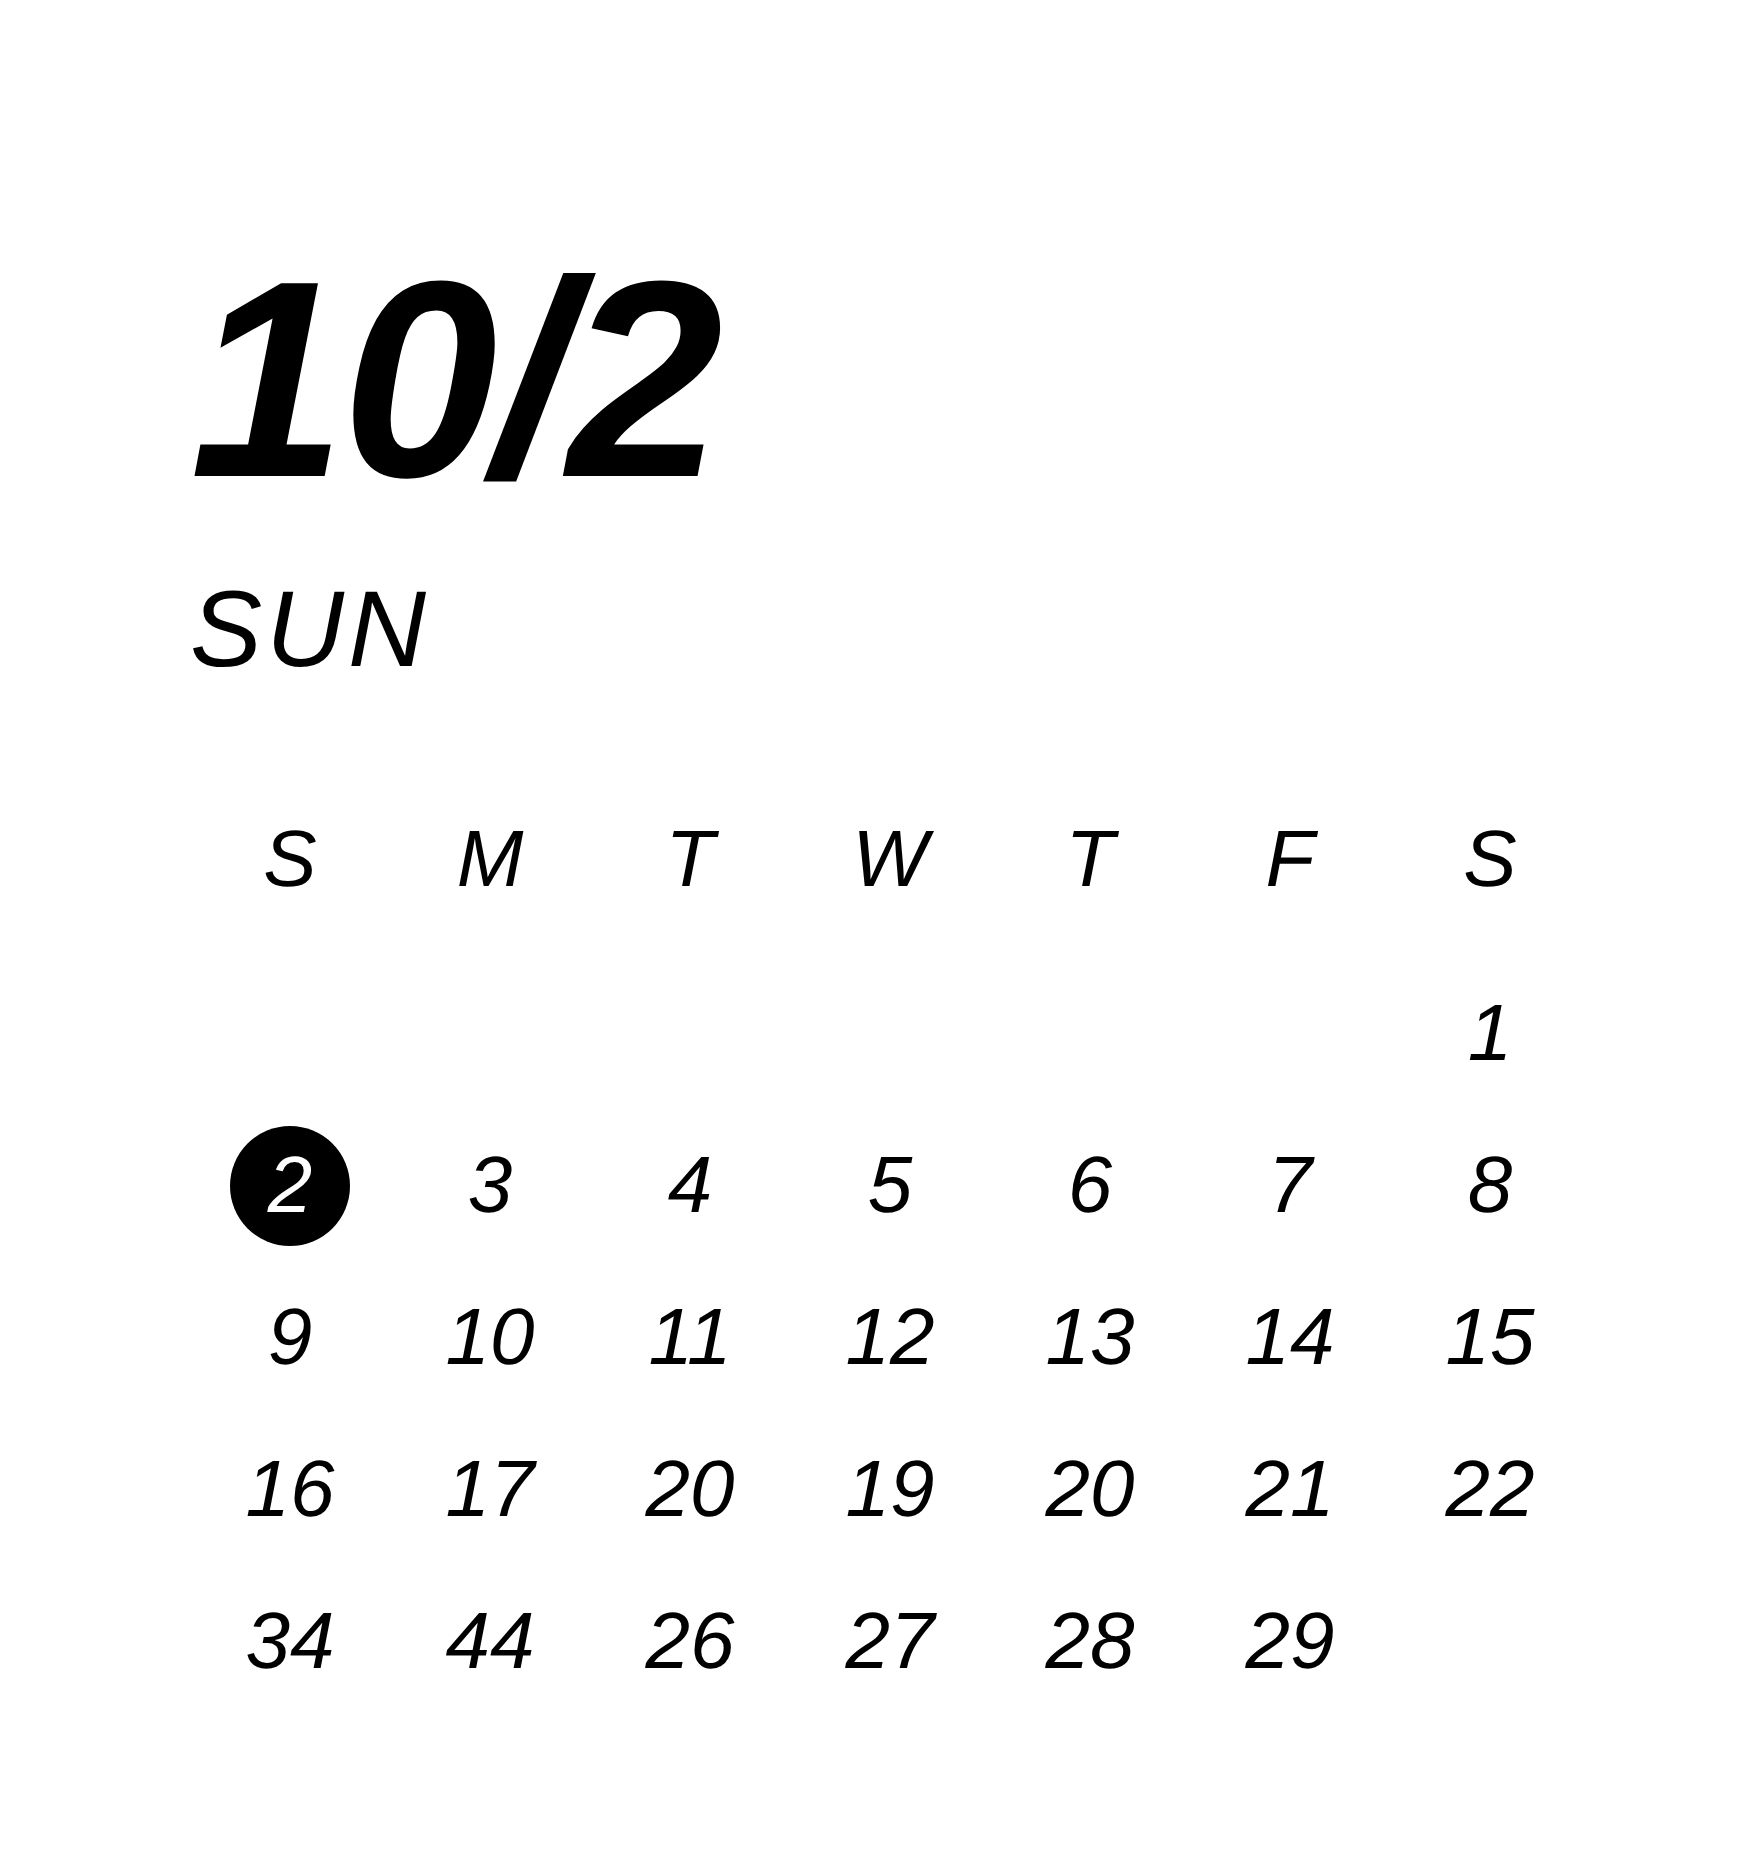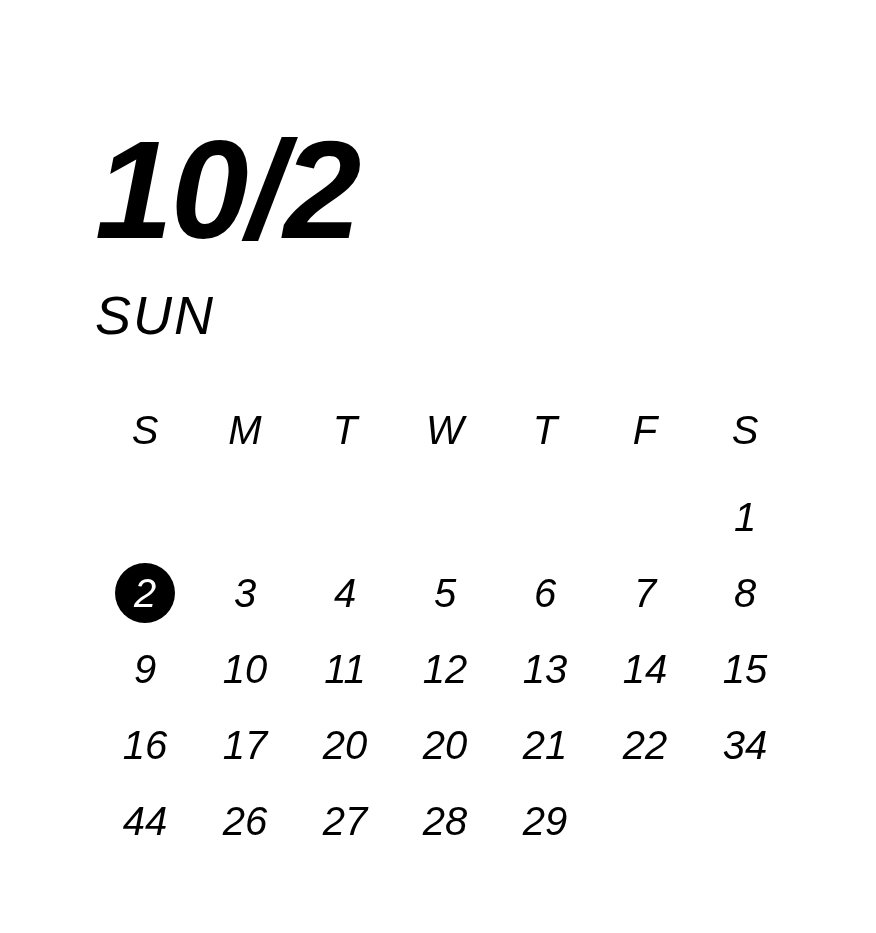--- a/index.html
+++ b/index.html
@@ -129,20 +129,23 @@
     <div class="day-cell">
       <span>16</span>
     </div>
     <div class="day-cell">
       <span>17</span>
     </div>
     <div class="day-cell">
       <span>20</span>
     </div>
     <div class="day-cell">
+      <span>19</span>
+    </div>
+    <div class="day-cell">
       <span>20</span>
     </div>
     <div class="day-cell">
       <span>21</span>
     </div>
     <div class="day-cell">
       <span>22</span>
     </div>
     <div class="day-cell">
       <span>34</span>

